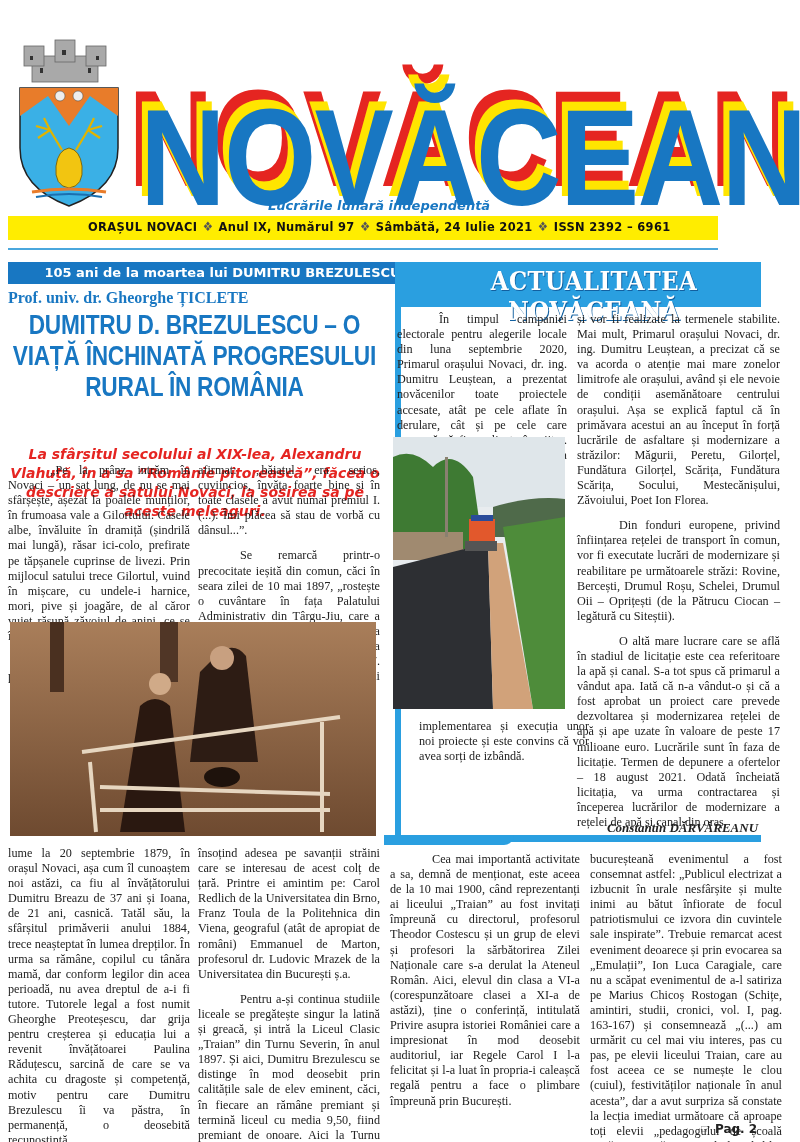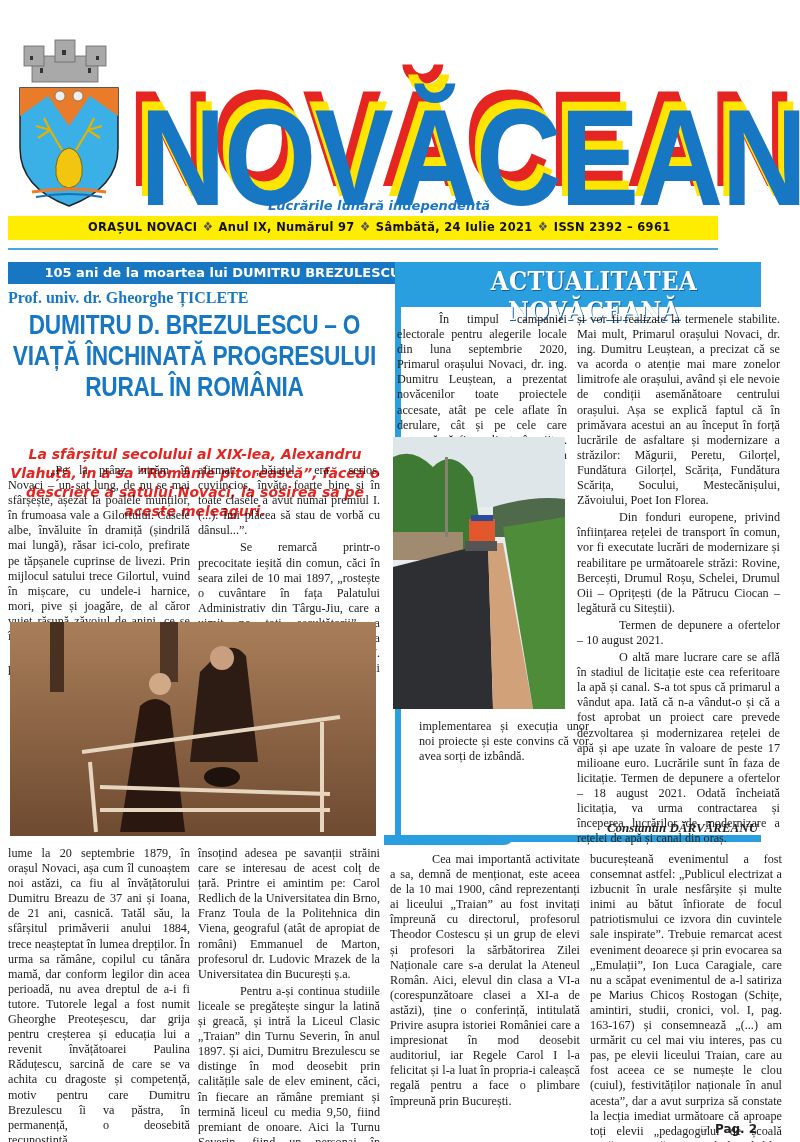--- a/index.html
+++ b/index.html
@@ -30,21 +30,21 @@
   .headline { position: absolute; left: 8px; top: 310px; width: 372px; text-align: center;
     font-family: "Liberation Sans", "DejaVu Sans", sans-serif; font-weight: bold; font-size: 27px; line-height: 31px; color: #1877c2;
     transform: scaleX(0.84); transform-origin: center top; letter-spacing: -0.3px; }
   .headline-inner { width: 443px; margin-left: -35px; }
   .subhead { position: absolute; left: 6px; top: 405px; width: 378px; text-align: center;
     font-family: "DejaVu Sans", sans-serif; font-weight: bold; font-style: italic; font-size: 14px; line-height: 19px; color: #e52521; margin-top: 40px; }
 
   .col { position: absolute; font-size: 12.2px; line-height: 15.1px; text-align: justify; color: #222; }
   .col p { text-indent: 42px; margin-bottom: 0; }
   .col p.noindent { text-indent: 0; }
-  .col p + p { margin-top: 2px; }
+  .col p + p { margin-top: 10px; }
 
   .photo-couple { position: absolute; left: 10px; top: 622px; width: 366px; height: 214px; }
 
   
   .box { position: absolute; left: 395px; top: 262px; width: 366px; height: 580px; }
   .box-frame { position: absolute; inset: 0; background: #2a9fe0; clip-path: polygon(0 0, 384px 0, 398px 14px, 398px 100%, 0 100%); }
   .box-inner { position: absolute; left: 6px; top: 45px; width: 384px; height: 528px; background: #fff; }
   .box-title { position: absolute; left: 0; top: 4px; width: 398px; text-align: center; font-family: "DejaVu Serif", serif; font-weight: bold;
     font-size: 26px; color: #fff; letter-spacing: 0.5px; transform: scaleX(0.88); transform-origin: center top; text-shadow: 1px 1px 0 #1260a0; }
   .road-photo { position: absolute; left: 393px; top: 437px; width: 172px; height: 272px; }
@@ -178,20 +178,19 @@
   <rect x="72" y="104" width="32" height="10" fill="#555"></rect>
   <rect x="52" y="20" width="3" height="80" fill="#8a8070"></rect>
 </svg>
 
 <div class="col" style="left:419px; top:719px; width:170px;">
   <p class="noindent">implementarea și execuția unor noi proiecte și este convins că vor avea sorți de izbândă.</p>
 </div>
 <div class="col" style="left:577px; top:312px; width:203px;">
   <p class="noindent">și vor fi realizate la termenele stabilite. Mai mult, Primarul orașului Novaci, dr. ing. Dumitru Leuștean, a precizat că se va acorda o atenție mai mare zonelor limitrofe ale orașului, având și ele nevoie de condiții asemănătoare centrului orașului. Așa se explică faptul că în primăvara acestui an au început în forță lucrările de asfaltare și modernizare a străzilor: Măgurii, Peretu, Gilorțel, Fundătura Gilorțel, Scărița, Fundătura Scărița, Socului, Mestecănișului, Zăvoiului, Poet Ion Florea.</p>
   <p>Din fonduri europene, privind înființarea rețelei de transport în comun, vor fi executate lucrări de modernizare și reabilitare pe următoarele străzi: Rovine, Bercești, Drumul Roșu, Schelei, Drumul Oii – Oprițești (de la Pătrucu Ciocan – legătură cu Siteștii).</p>
-  <p>Termen de depunere a ofertelor – 10 august 2021.</p>
   <p>O altă mare lucrare care se află în stadiul de licitație este cea referitoare la apă și canal. S-a tot spus că primarul a vândut apa. Iată că n-a vândut-o și că a fost aprobat un proiect care prevede dezvoltarea și modernizarea rețelei de apă și ape uzate în valoare de peste 17 milioane euro. Lucrările sunt în faza de licitație. Termen de depunere a ofertelor – 18 august 2021. Odată încheiată licitația, va urma contractarea și începerea lucrărilor de modernizare a rețelei de apă și canal din oraș.</p>
 </div>
 <div class="byline">Constantin DĂRVĂREANU</div>
 
 <div class="page-ref">
   <span>☞ </span><span>Pag. 2</span>
 </div>
 
 </body></html>

